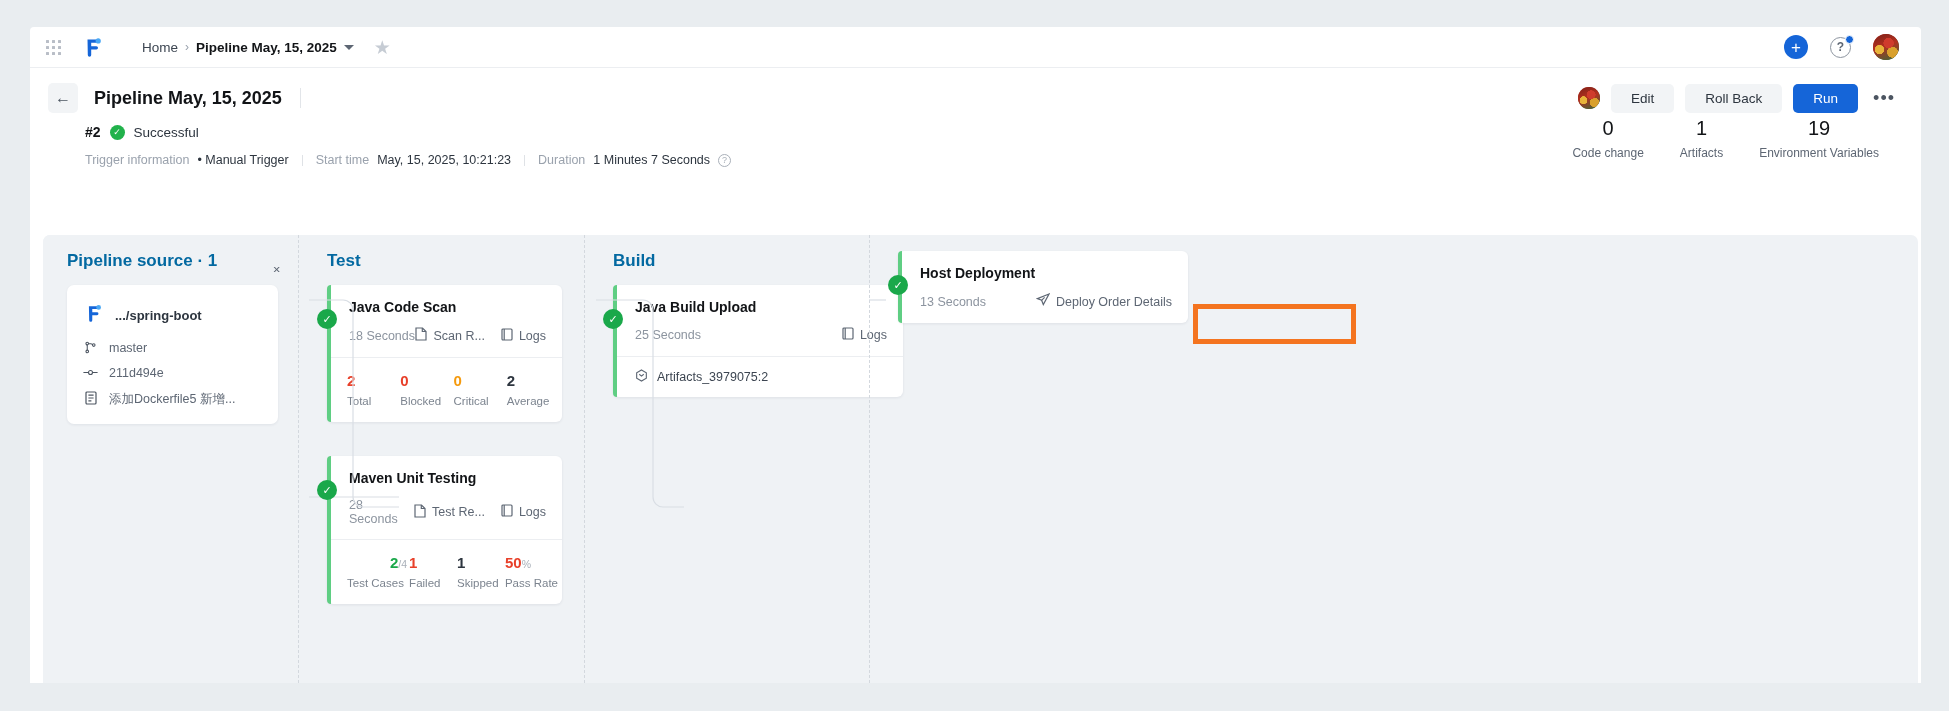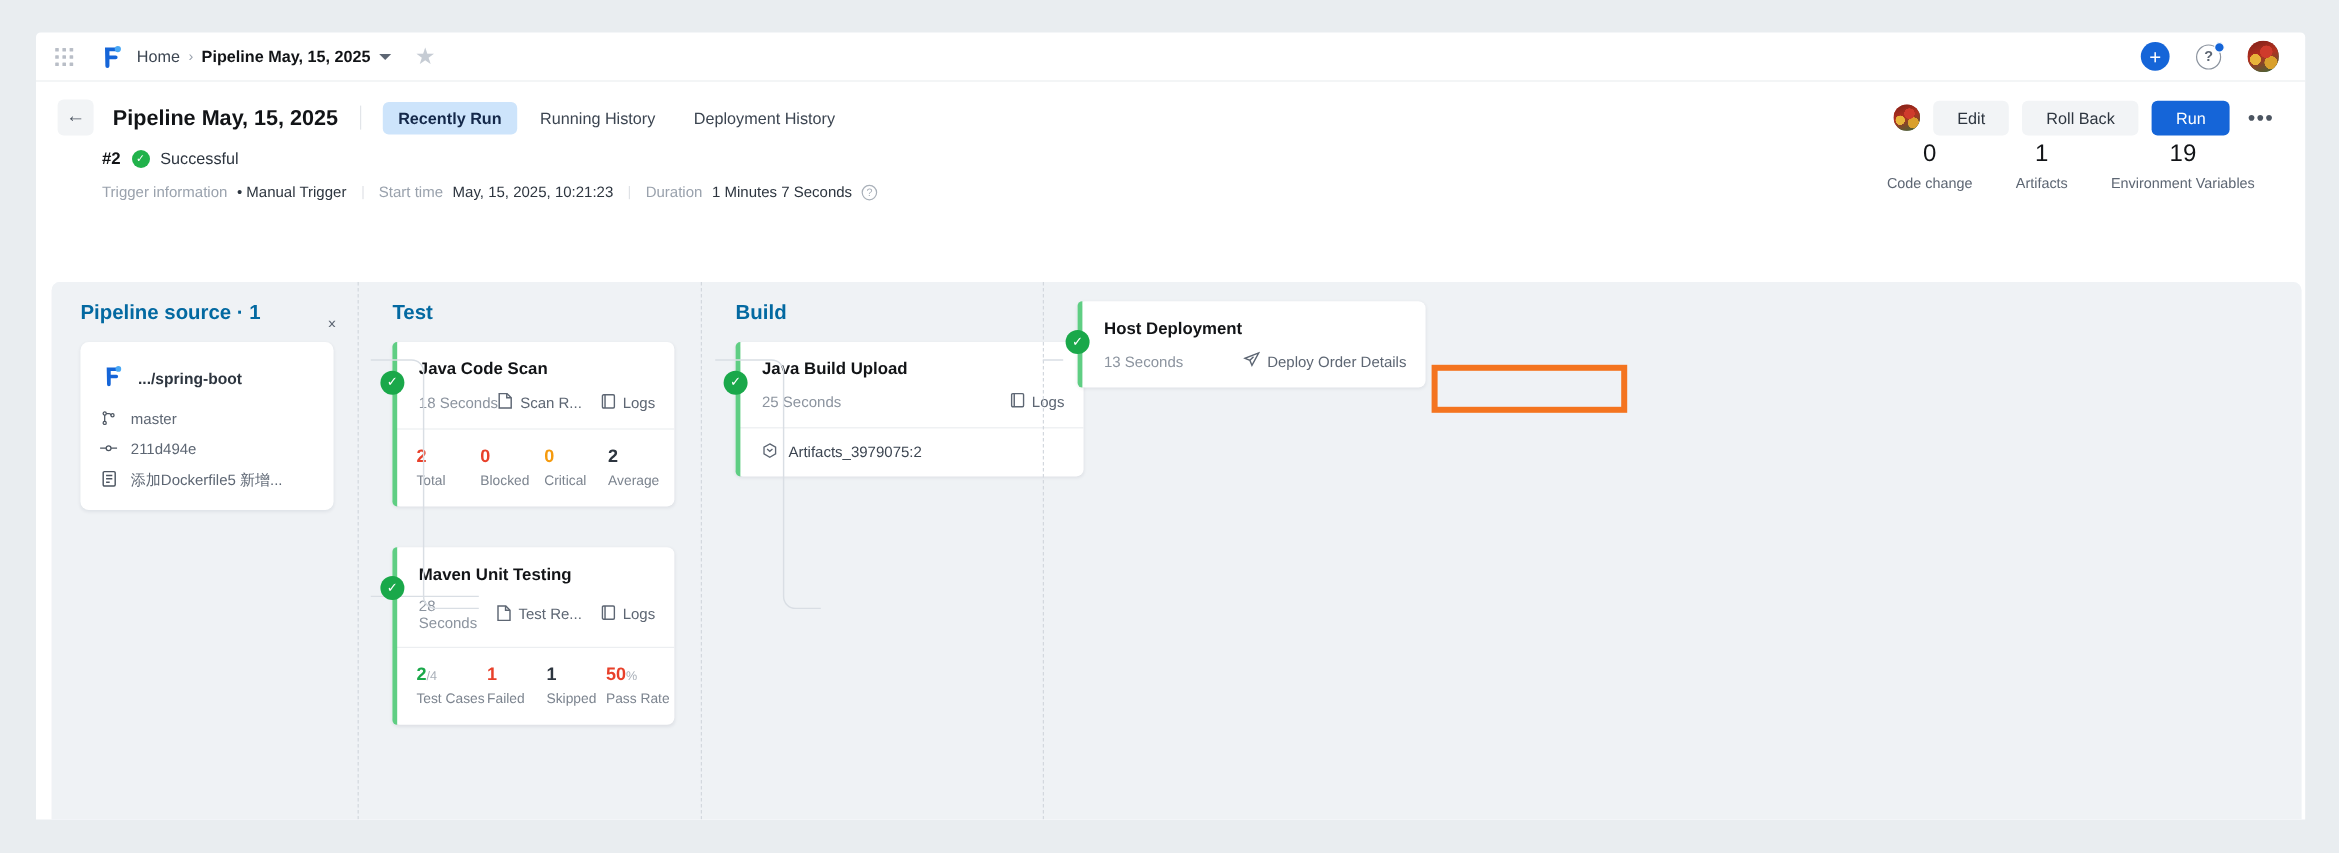--- a/index.html
+++ b/index.html
@@ -43,21 +43,21 @@
   .brand-logo {
     margin-left: 18px;
     width: 22px; height: 22px;
     position: relative;
   }
   .breadcrumb {
     display: flex; align-items: center;
     margin-left: 11px;
     font-size: 13.5px;
   }
-  .bc-home { color: #3c4551; cursor: pointer; }
+  .bc-home { color: #3c4551; cursor: pointer; margin-left: 28px; }
   .bc-sep { color: #9aa2ad; margin: 0 7px; font-size: 12px; }
   .bc-current { color: #121417; font-weight: bold; cursor: pointer; }
   .caret-down {
     display: inline-block;
     margin-left: 7px;
     width: 0; height: 0;
     border-left: 5px solid transparent;
     border-right: 5px solid transparent;
     border-top: 5px solid #5d6673;
     vertical-align: middle;
@@ -246,21 +246,21 @@
     display: flex;
     padding: 14px 4px 15px 18px;
   }
   .metric { flex: 1; text-align: left; padding-left: 2px; }
   .metric-num { font-size: 15px; font-weight: bold; line-height: 1.2; }
   .metric-sm { font-size: 10.5px; font-weight: normal; color: #a9b0b9; }
   .metric-label { font-size: 11.5px; color: #7c848f; margin-top: 5px; white-space: nowrap; }
   .c-red { color: #e8402a; }
   .c-orange { color: #f59a0d; }
   .c-dark { color: #2d353f; }
-  .c-green { color: #1aa84a; }
+  .c-green { color: #1aa84a; margin-left: 43px; }
   .job-artifact {
     border-top: 1px solid #eceef1;
     padding: 12px 16px 12px 22px;
     display: flex; align-items: center; gap: 9px;
     font-size: 12.5px; color: #3c4551;
   }
 
   .highlight-box {
     position: absolute;
     border: 5px solid #f4741f;
@@ -308,25 +308,20 @@
         <div class="help-dot"></div>
       </div>
       <div class="avatar"></div>
     </div>
   </div>
 
   <div class="header-row">
     <div class="back-btn">←</div>
     <div class="page-title">Pipeline May, 15, 2025</div>
     <div class="v-divider"></div>
-    <div class="tabs">
-      <div class="tab active">Recently Run</div>
-      <div class="tab">Running History</div>
-      <div class="tab">Deployment History</div>
-    </div>
     <div class="header-actions">
       <div class="avatar sm"></div>
       <button class="btn btn-plain">Edit</button>
       <button class="btn btn-plain">Roll Back</button>
       <button class="btn btn-primary">Run</button>
       <span class="more-btn">•••</span>
     </div>
   </div>
 
   <div class="status-block">

